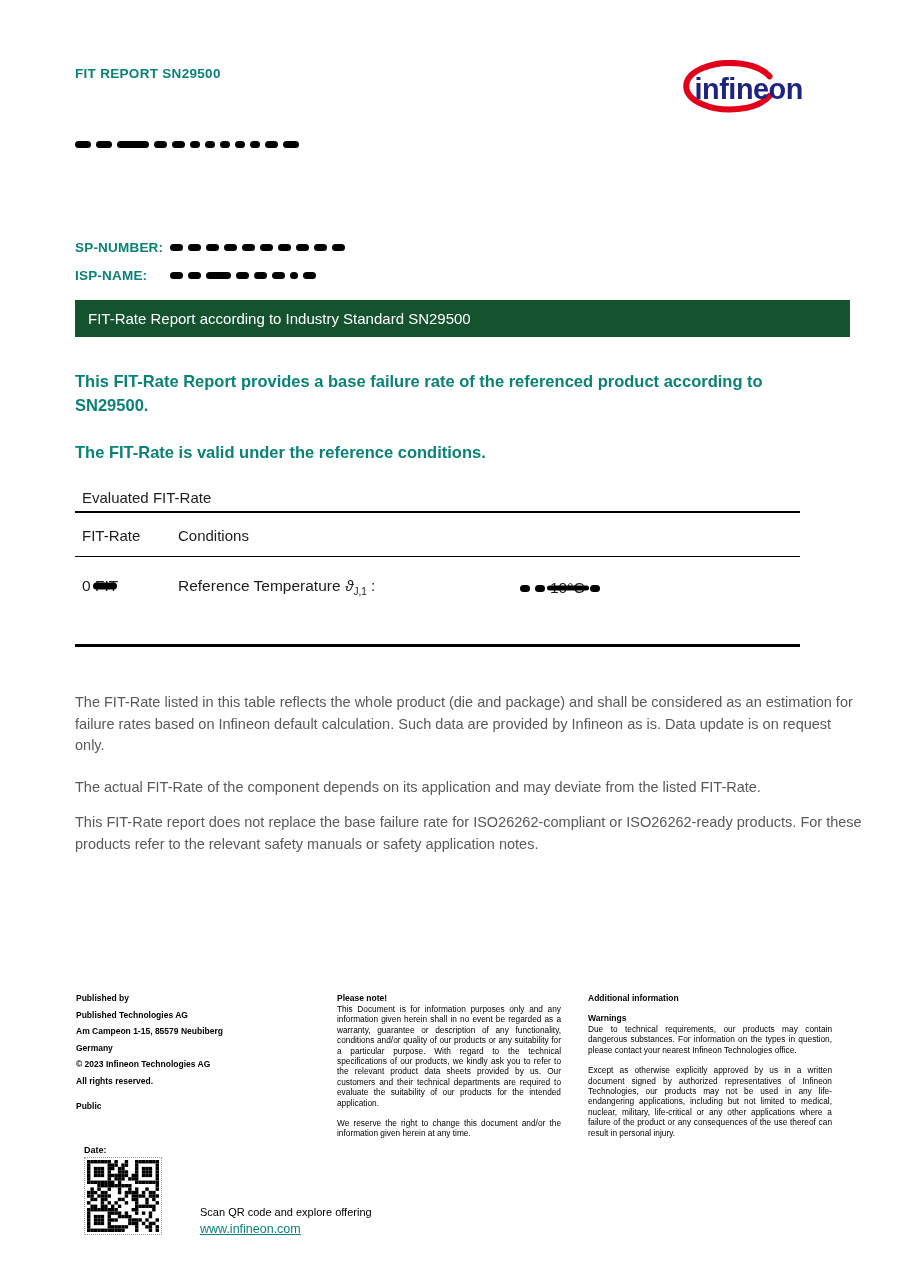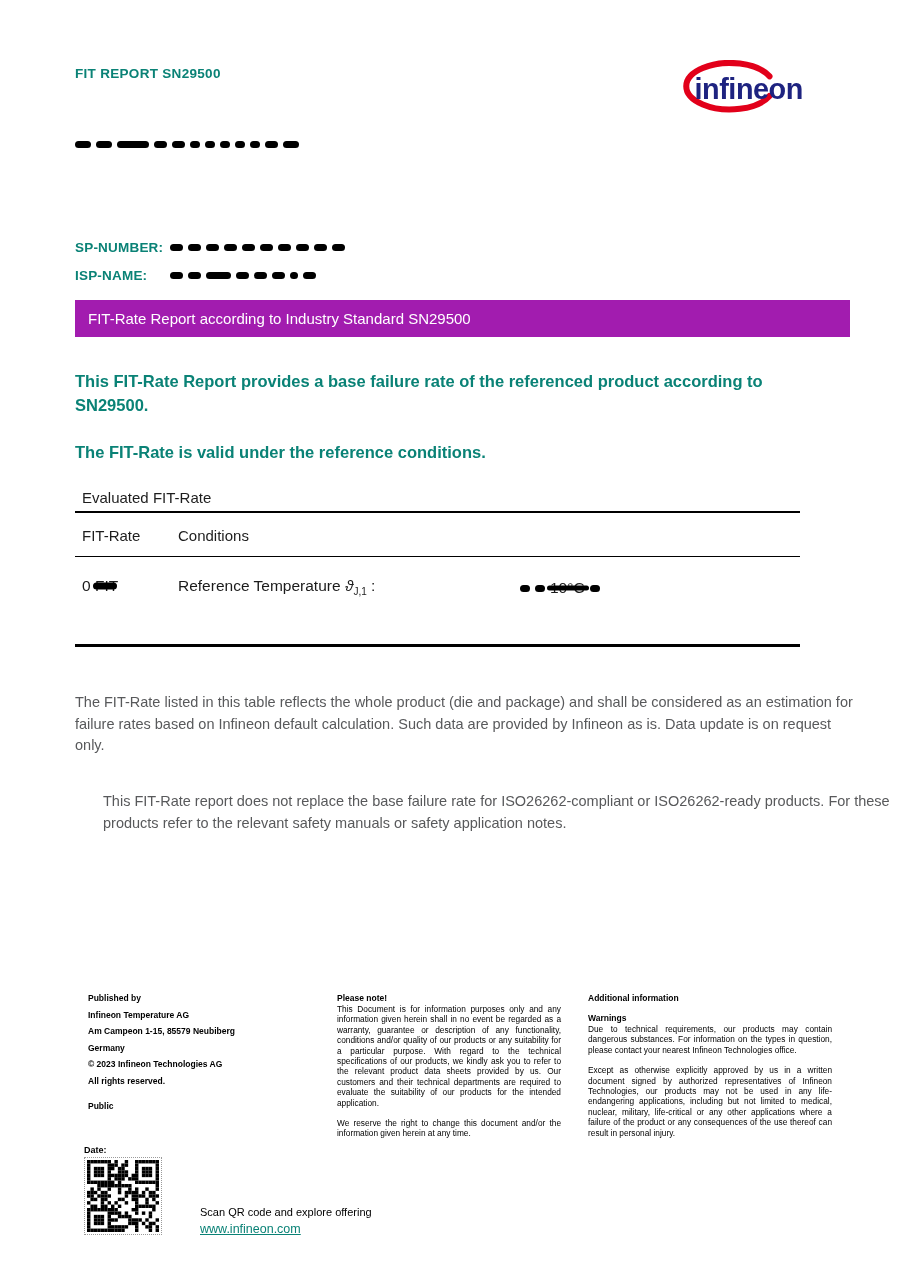--- a/index.html
+++ b/index.html
@@ -16,21 +16,21 @@
 
   
   .redact-row { display:flex; align-items:center; gap:5px; height:12px; }
   .redact-bar { display:inline-block; height:7px; background:#000; border-radius:3.5px; flex:none; }
 
   
   .meta-label { font-size:13.5px; font-weight:bold; color:#0A8276; letter-spacing:.2px; }
 
   
   .banner {
-    left:75px; top:300px; width:775px; height:37px; background:#a21caf;
+    left:75px; top:300px; width:775px; height:37px; background:#14532d;
     color:#ffffff; font-size:15px; display:flex; align-items:center; padding-left:13px;
   }
 
   
   .teal-heading { color:#0A8276; font-weight:bold; font-size:16.5px; line-height:24px; }
 
   
   .tbl-title { left:82px; top:489px; font-size:15px; color:#1d1d1d; }
   .rule { left:75px; width:725px; background:#000; }
   .tbl-header { font-size:15px; color:#1d1d1d; }
@@ -151,25 +151,26 @@
       <span class="overlay-bar" style="left:-3px; width:42px; height:5px;"></span>
     </span>
     <span class="redact-row">
         <span class="redact-bar" style="width: 10px;"></span>
       </span>
   </div>
 
   <div class="abs rule" style="top:644px; height:3px;"></div>
 
   <div class="abs body-p" style="top:692px;">The FIT-Rate listed in this table reflects the whole product (die and package) and shall be considered as an estimation for failure rates based on Infineon default calculation. Such data are provided by Infineon as is. Data update is on request only.</div>
-  <div class="abs body-p" style="top:791px;margin-left:28px;">This FIT-Rate report does not replace the base failure rate for ISO26262-compliant or ISO26262-ready products. For these products refer to the relevant safety manuals or safety application notes.</div>
-
-  <div class="abs fcol" style="left:88px; top:993px; width:200px;">
+  <div class="abs body-p" style="top:777px;">The actual FIT-Rate of the component depends on its application and may deviate from the listed FIT-Rate.</div>
+  <div class="abs body-p" style="top:812px;">This FIT-Rate report does not replace the base failure rate for ISO26262-compliant or ISO26262-ready products. For these products refer to the relevant safety manuals or safety application notes.</div>
+
+  <div class="abs fcol" style="left:76px; top:993px; width:200px;">
     <div class="publine">Published by</div>
-    <div class="publine">Infineon Temperature AG</div>
+    <div class="publine">Published Technologies AG</div>
     <div class="publine">Am Campeon 1-15, 85579 Neubiberg</div>
     <div class="publine">Germany</div>
     <div class="publine">© 2023 Infineon Technologies AG</div>
     <div class="publine">All rights reserved.</div>
     <div class="publine classification">Public</div>
   </div>
 
   <div class="abs fcol" style="left:337px; top:993px; width:224px;">
     <div class="fbold">Please note!</div>
     <div class="fbody just">This Document is for information purposes only and any information given herein shall in no event be regarded as a warranty, guarantee or description of any functionality, conditions and/or quality of our products or any suitability for a particular purpose. With regard to the technical specifications of our products, we kindly ask you to refer to the relevant product data sheets provided by us. Our customers and their technical departments are required to evaluate the suitability of our products for the intended application.</div>

